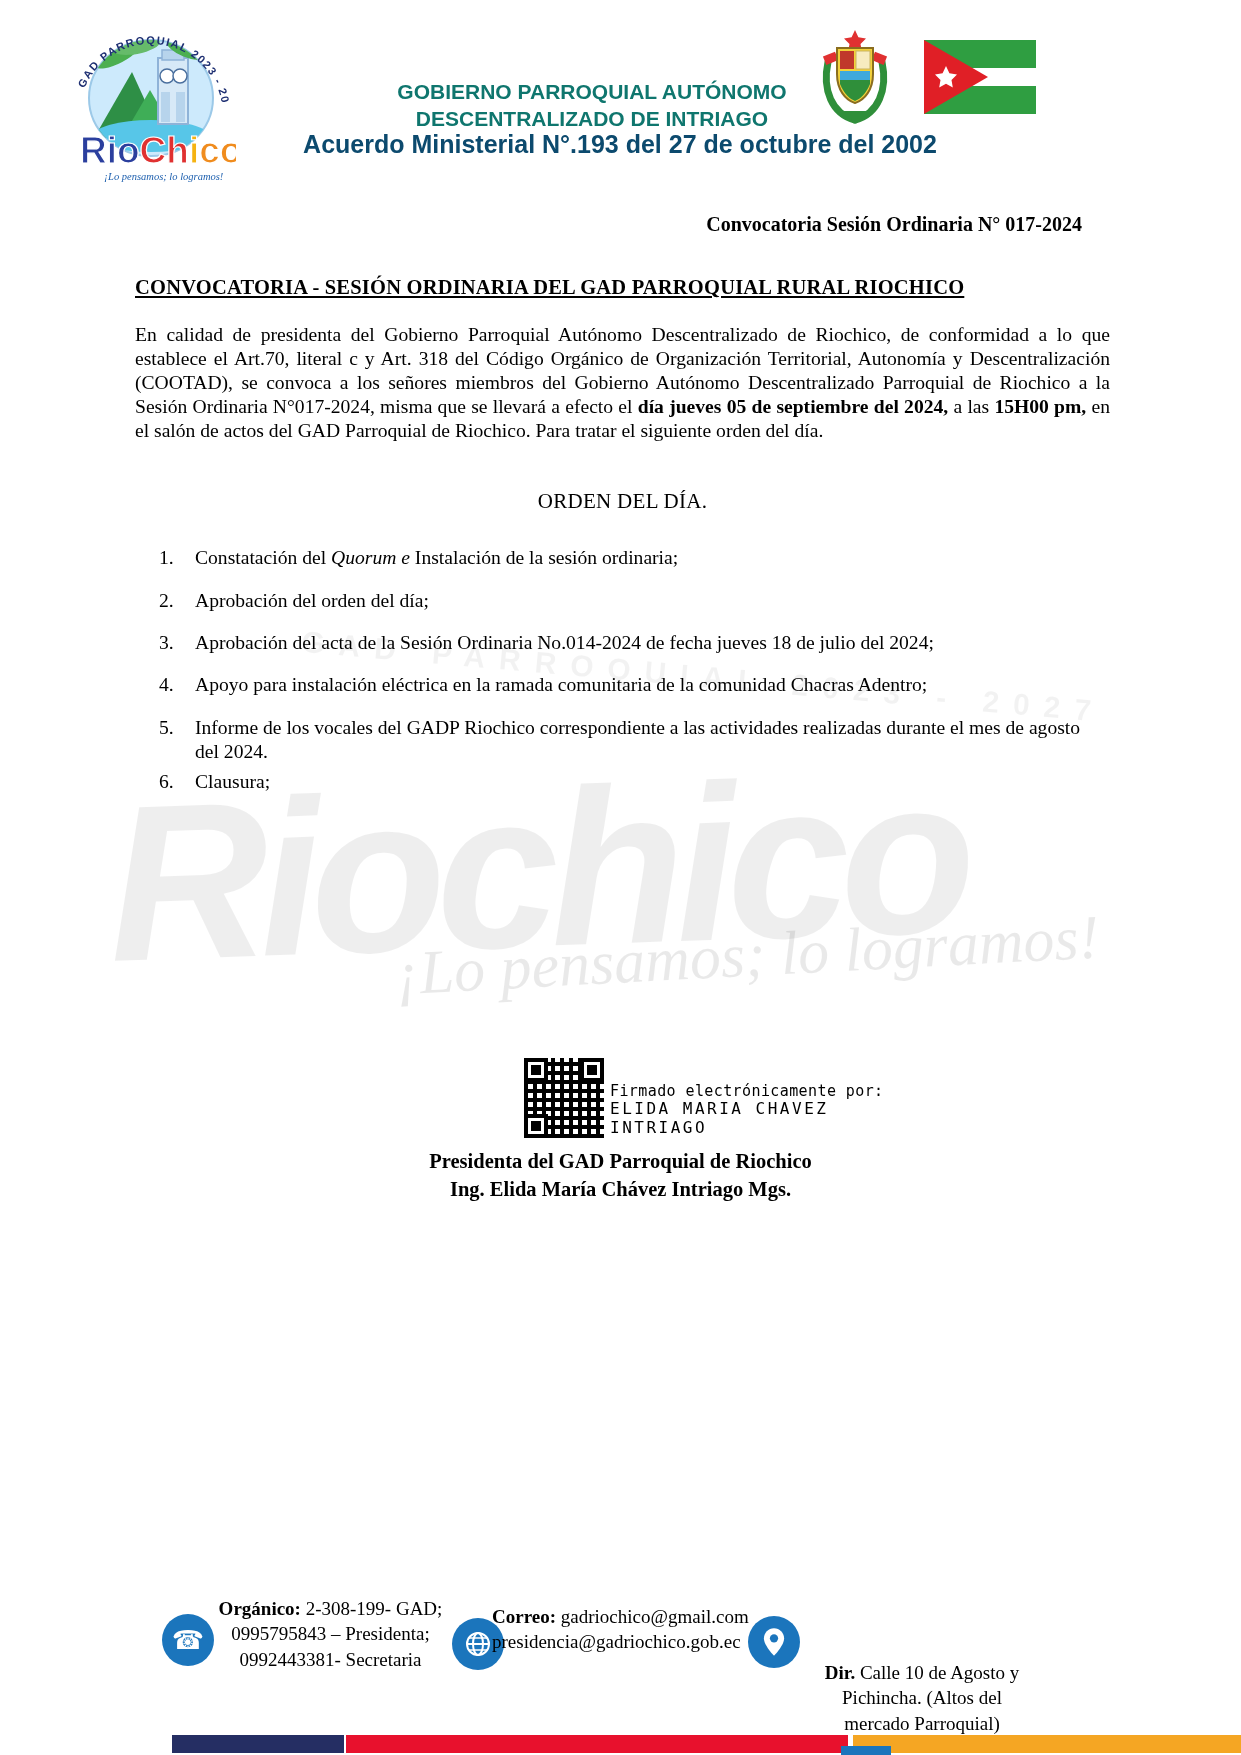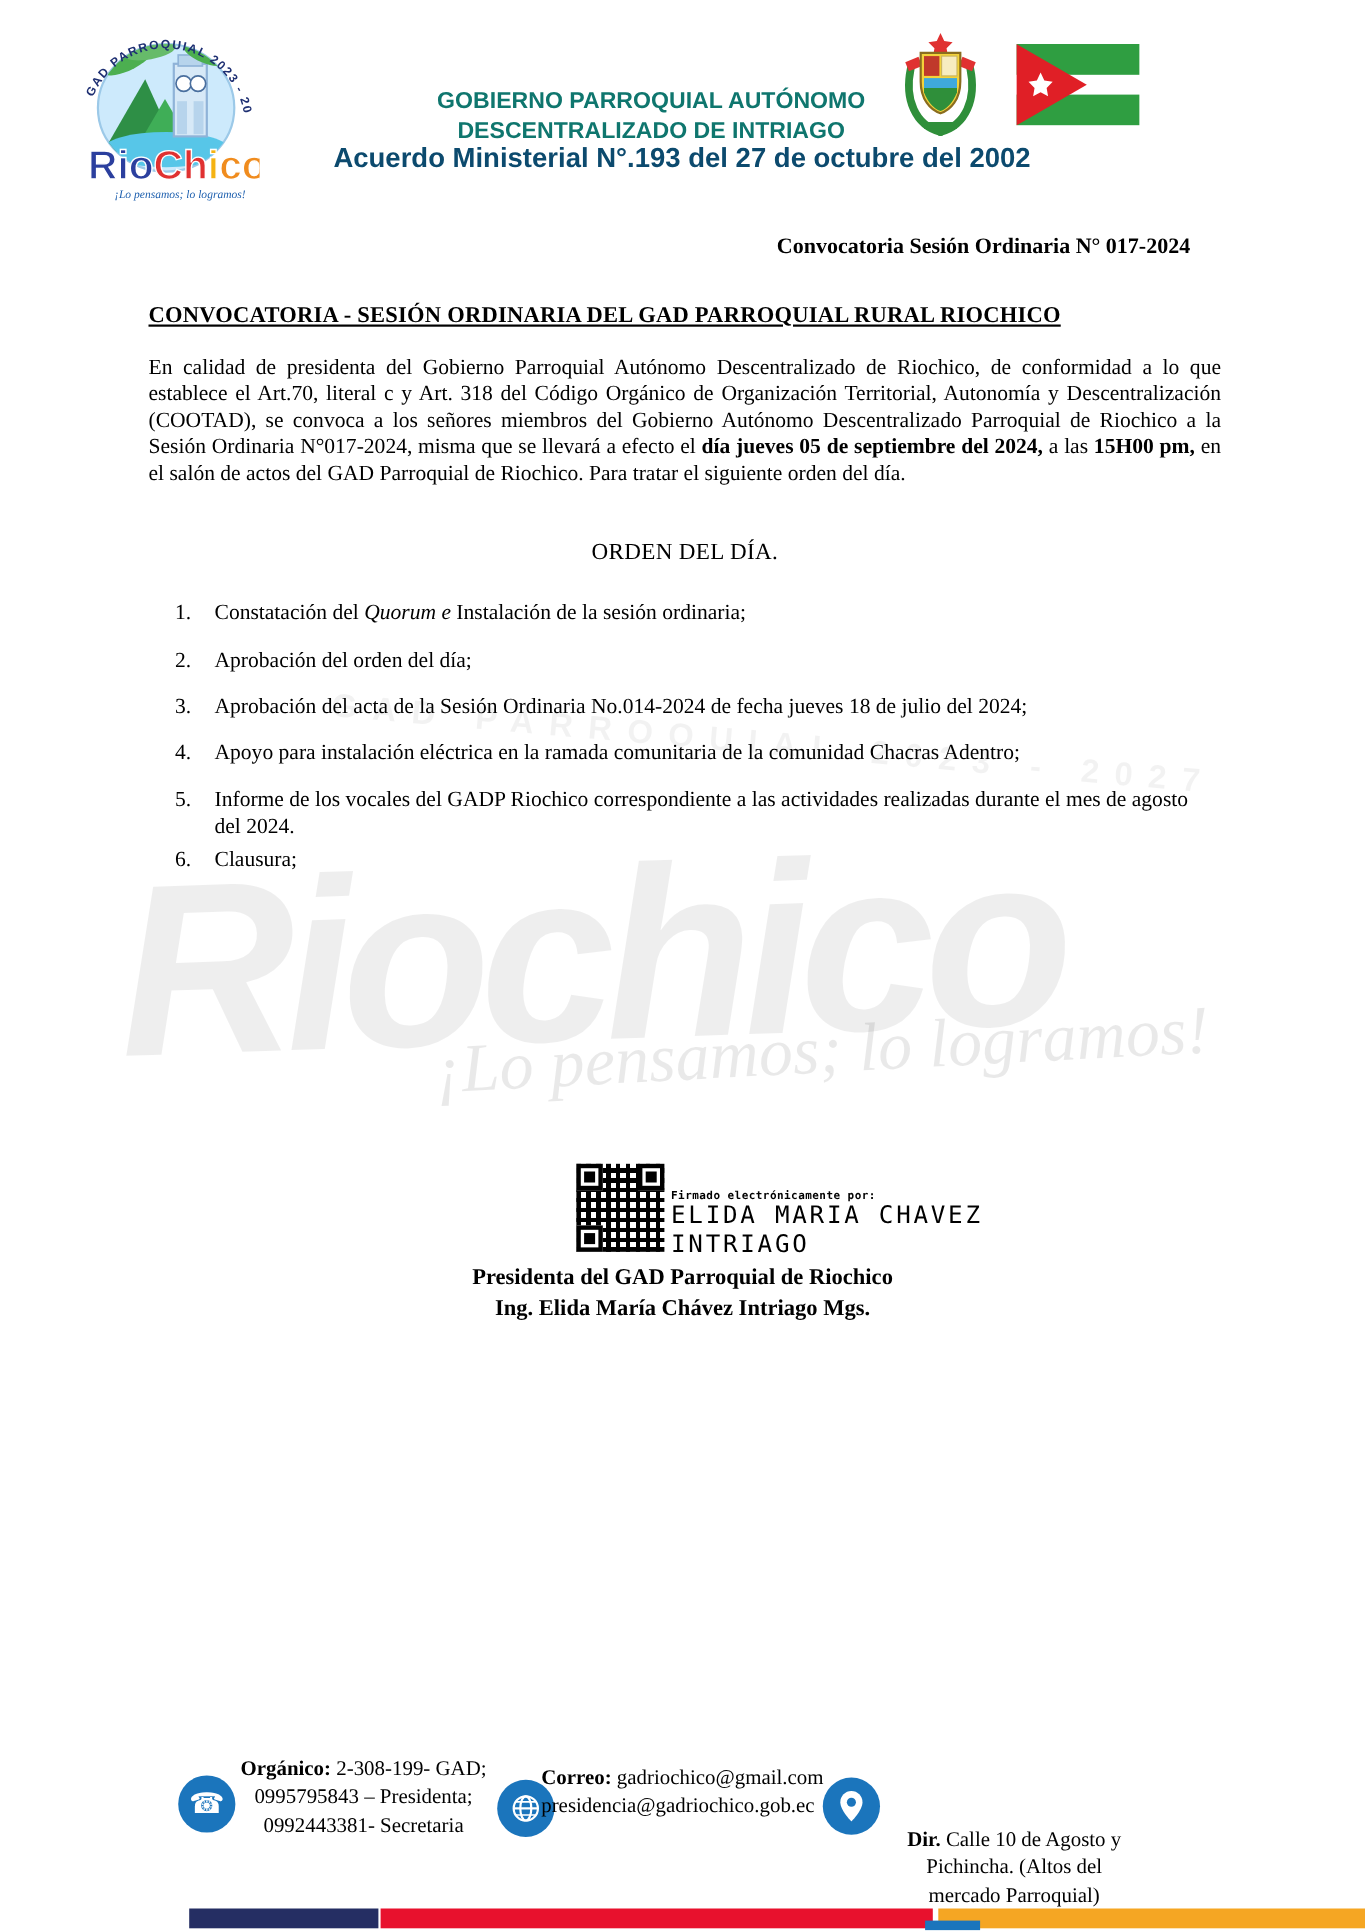--- a/index.html
+++ b/index.html
@@ -39,22 +39,22 @@
 
   
   .sig{position:absolute;left:524px;top:1058px;display:flex;align-items:flex-start;z-index:2;}
   .qr{width:80px;height:80px;position:relative;flex:none;background:
       repeating-linear-gradient(0deg,#000 0 4px,transparent 4px 9px),
       repeating-linear-gradient(90deg,#000 0 4px,#fff 4px 9px);}
   .finder{position:absolute;width:16px;height:16px;background:#fff;border:4px solid #000;}
   .finder::after{content:"";position:absolute;inset:3px;background:#000;}
   .f-tl{top:0;left:0}.f-tr{top:0;right:0}.f-bl{bottom:0;left:0}
   .sig-text{margin-left:6px;font-family:"DejaVu Sans Mono",monospace;padding-top:24px;}
-  .sig-cap{font-size:10px;font-weight:bold;letter-spacing:.4px;}
-  .sig-name-line{font-size:22px;letter-spacing:2.5px;line-height:1.18;}
+  .sig-cap{font-size:15px;font-weight:normal;letter-spacing:.4px;}
+  .sig-name-line{font-size:16px;letter-spacing:2.5px;line-height:1.18;}
   .name-block{position:absolute;left:0;right:0;top:1148px;text-align:center;
     font-weight:bold;font-size:20.5px;line-height:1.35;z-index:2;}
 
   
   .f-icon{position:absolute;width:52px;height:52px;border-radius:50%;background:#1b75bc;
     display:flex;align-items:center;justify-content:center;color:#fff;z-index:2;}
   .icon-phone-glyph{font-family:"DejaVu Sans",sans-serif;font-size:26px;line-height:1;}
   .f-text{position:absolute;font-size:19px;line-height:1.33;z-index:2;}
   .ft-phones{left:208px;top:1596px;width:245px;text-align:center;}
   .ft-mail{left:492px;top:1604px;width:270px;text-align:left;}

